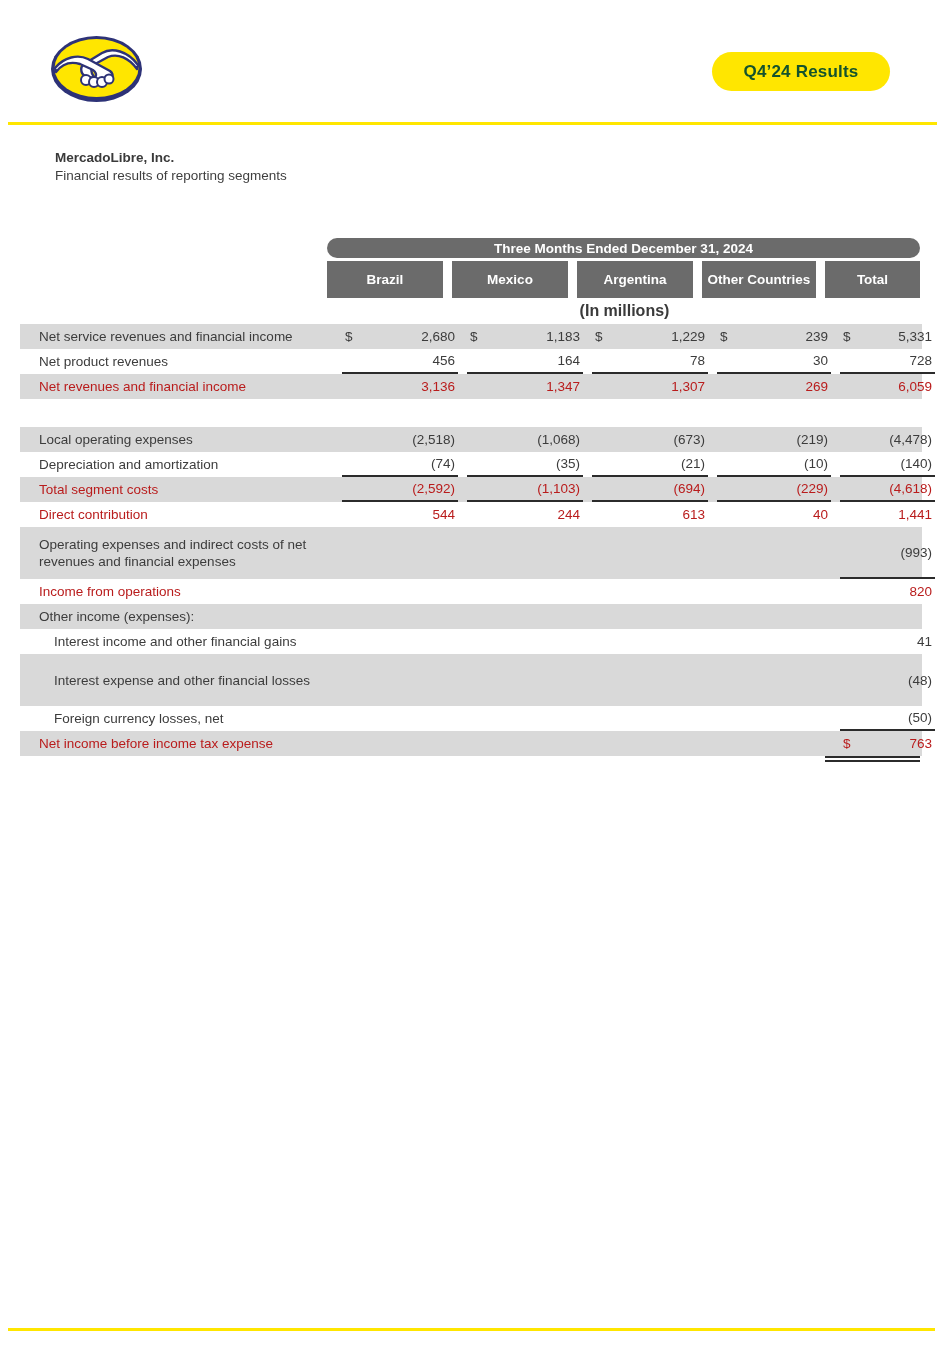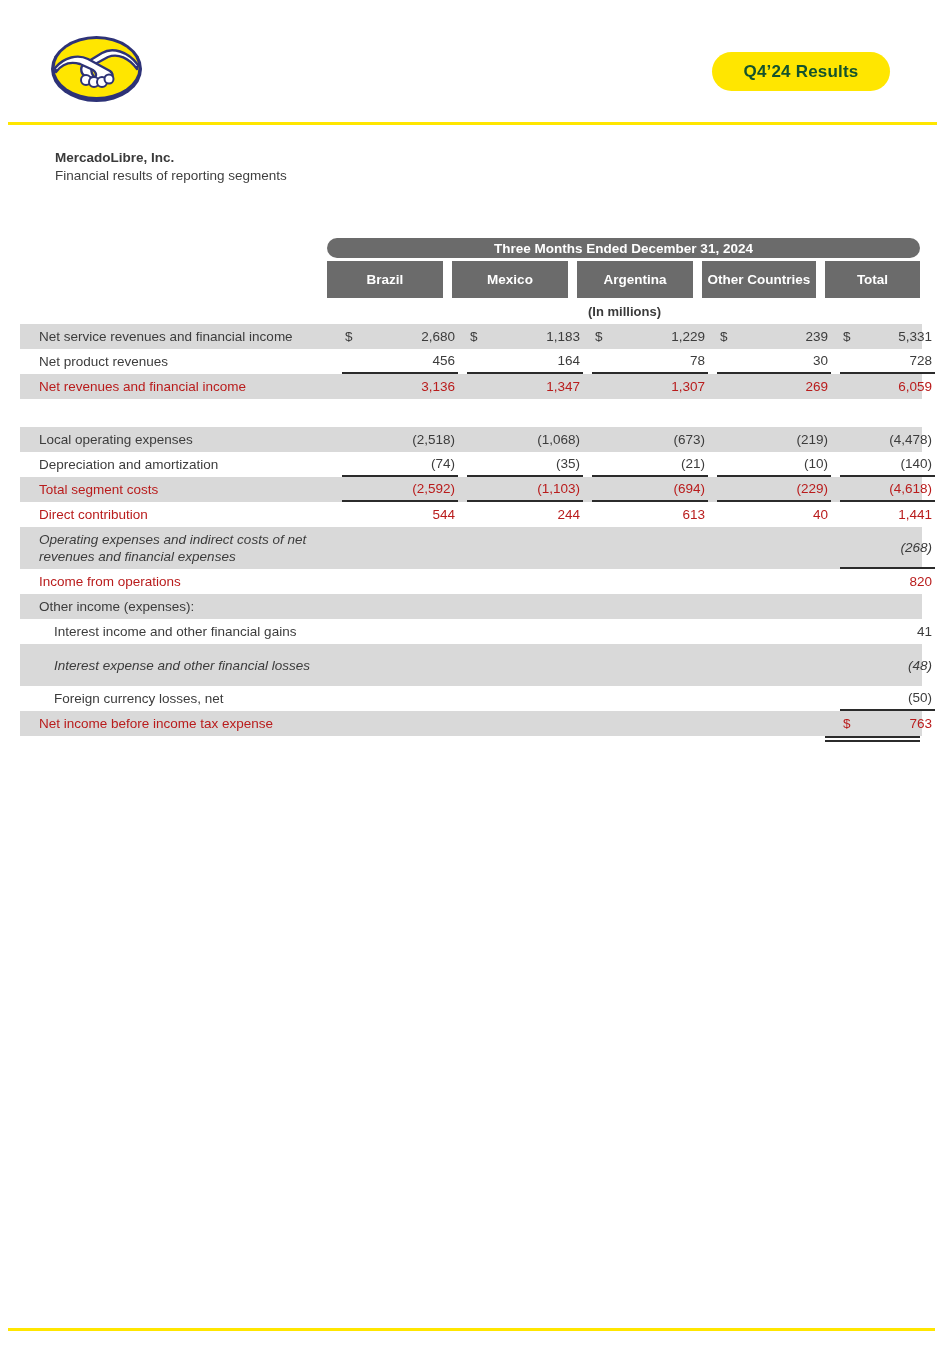--- a/index.html
+++ b/index.html
@@ -38,24 +38,24 @@
   
   .hrow1{height:20px;margin-bottom:3px;}
   .hrow1 .span5{grid-column:2 / span 5;padding-right:2px;}
   .topbar{height:20px;background:var(--hgray);color:#fff;font-weight:bold;
           display:flex;align-items:center;justify-content:center;border-radius:10px;}
   .hrow2{height:37px;}
   .hblock{height:100%;background:var(--hgray);color:#fff;font-weight:bold;
           display:flex;align-items:center;justify-content:center;text-align:center;line-height:16px;}
   .unitrow{height:26px;}
   .unitrow .span5{grid-column:2 / span 5;display:flex;align-items:center;justify-content:center;
-          font-weight:bold;font-size:13px;color:#3A3A3A;}
+          font-weight:bold;font-size:16px;color:#3A3A3A;}
   
   .r{height:25px;padding-left:15px;}
-  .r.two-line{height:42px;font-style:italic;}
+  .r.two-line{height:52px;}
   .r.shaded{background:var(--shade);}
   .r.bold{font-weight:normal;color:#b91c1c;}
   .spacer{height:28px;}
   .dline{margin-left:805px;width:95px;height:2px;
          border-top:2px solid var(--bdr);border-bottom:2px solid var(--bdr);box-sizing:content-box;}
   
   .frule{position:absolute;left:8px;right:10px;top:1328px;height:3px;background:var(--yellow);}
   .pagenum{position:absolute;top:1387px;right:57px;font-size:13px;color:var(--pgnum);margin-left:40px;}
 </style>
 </head>
@@ -384,21 +384,21 @@
           </div>
           <div class="cell">
             <div class="inner">
               <span class="cur"></span>
               <span class="val"></span>
             </div>
           </div>
           <div class="cell c5">
             <div class="inner bb">
               <span class="cur"></span>
-              <span class="val">(268)</span>
+              <span class="val">(993)</span>
             </div>
           </div>
         </div>
         <div class="grid r bold">
           <div class="lbl">
             <span class="lbltext">Income from operations</span>
           </div>
           <div class="cell">
             <div class="inner">
               <span class="cur"></span>

